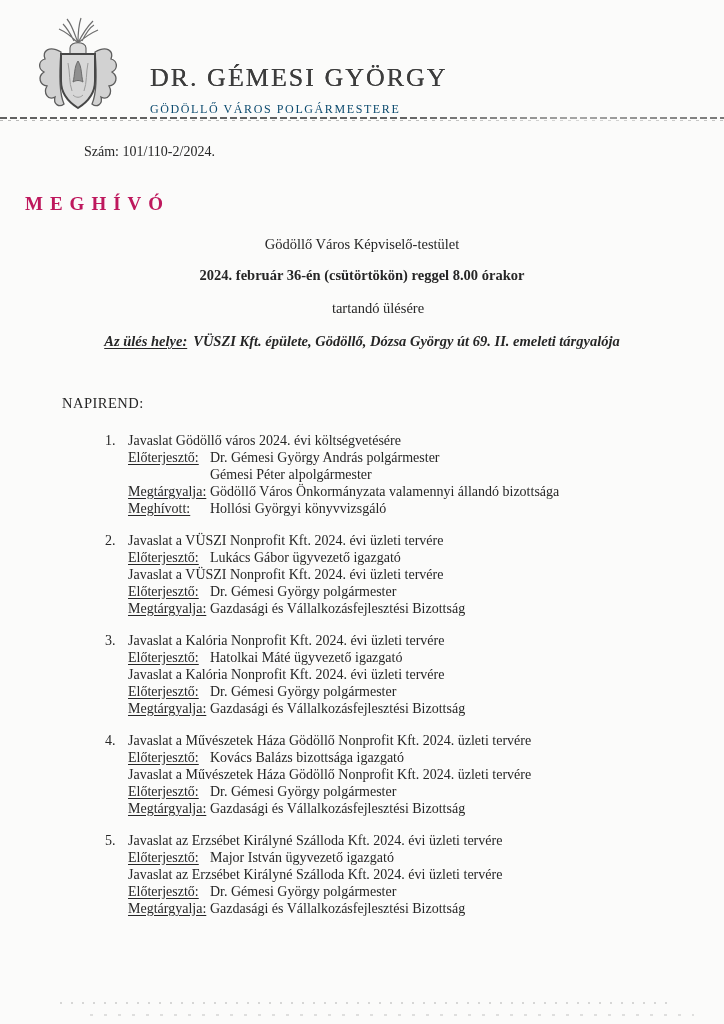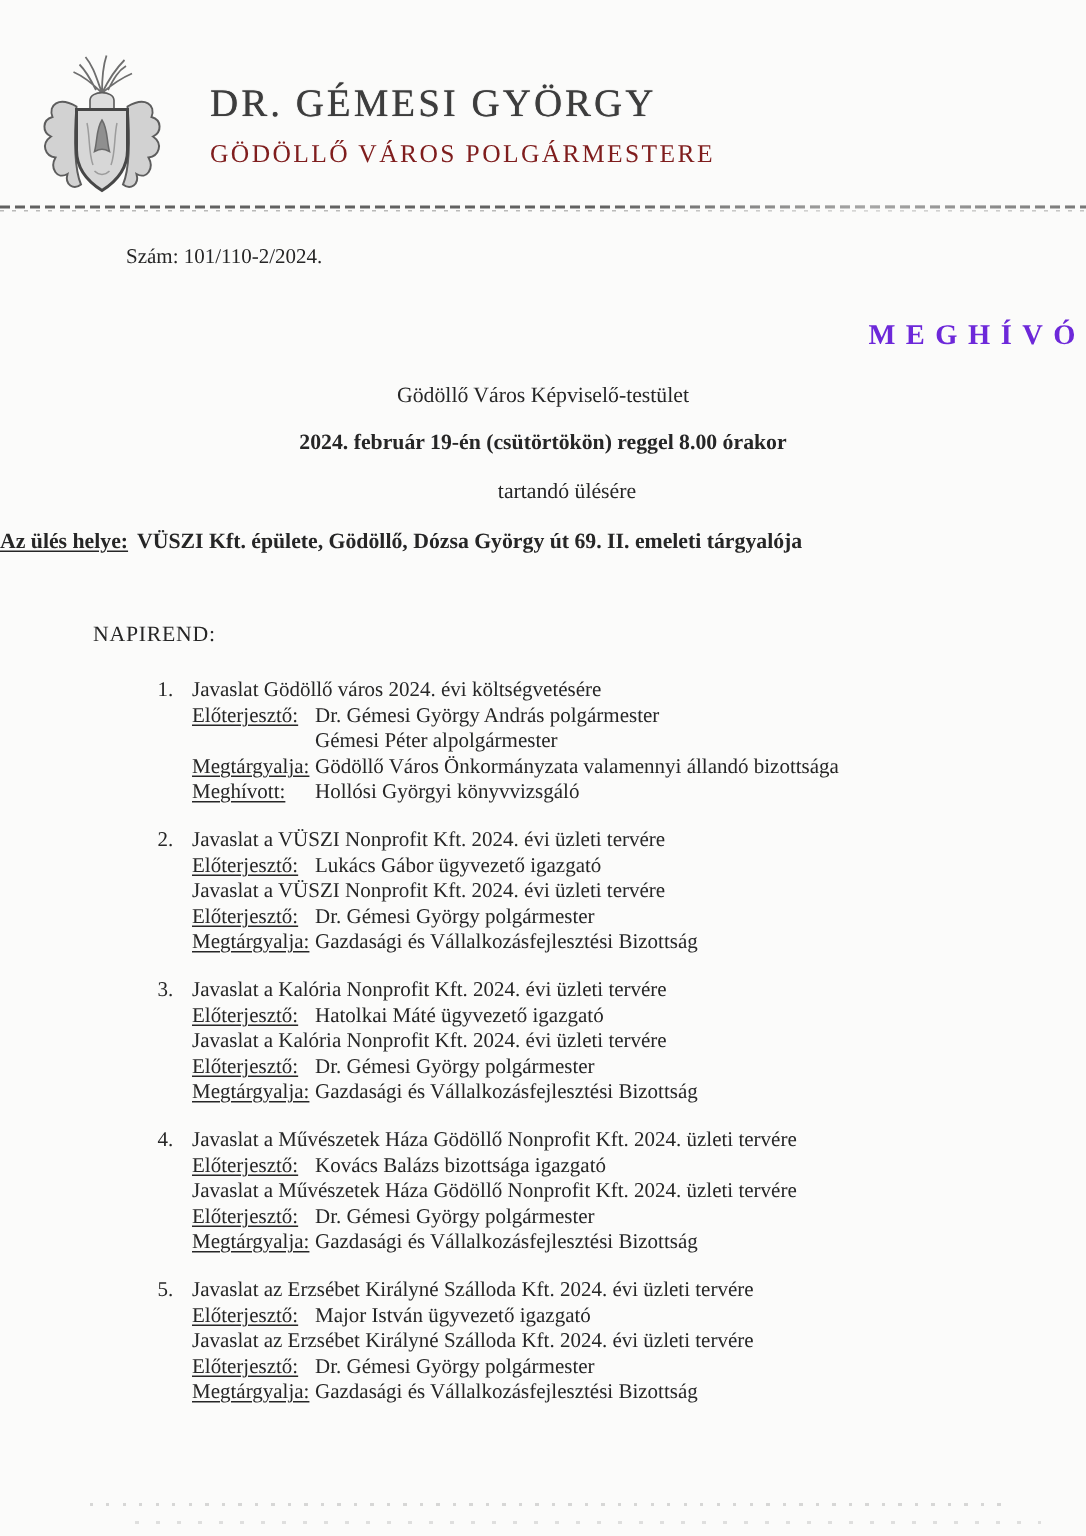--- a/index.html
+++ b/index.html
@@ -3,51 +3,51 @@
 <meta charset="utf-8">
 <style>
   html,body { margin:0; padding:0; background:#e8e8e8; }
   .page {
     position:relative; width:724px; height:1024px; margin:0 auto;
     background:#fbfbfa; overflow:hidden;
     font-family:"Liberation Serif","DejaVu Serif",serif;
     color:#262626;
   }
   
-  .letterhead { display:flex; align-items:flex-start; padding:16px 0 0 20px; height:101px;margin-top:20px; }
+  .letterhead { display:flex; align-items:flex-end; padding:16px 0 0 30px; height:101px; }
   .coa { width:96px; height:100px; flex:0 0 auto; }
   .head-text { margin:18px 0 0 24px; }
   .h-name {
     font-size:26px; letter-spacing:2px; color:#3d3d3d;
     text-shadow:0 0 0.5px #3d3d3d;
   }
   .h-title {
-    margin-top:9px; font-size:17px; letter-spacing:1.6px; color:#7f1d1d;
+    margin-top:9px; font-size:12px; letter-spacing:1.6px; color:#0c4a6e;
   }
   
   .separator {
     position:relative; height:4px; margin:0; width:100%;
     background:
       linear-gradient(90deg, rgba(251,251,250,0) 55%, rgba(251,251,250,.45) 80%, rgba(251,251,250,.15) 100%),
       repeating-linear-gradient(90deg, rgba(70,70,70,.85) 0 7px, rgba(70,70,70,0) 7px 10px),
       repeating-linear-gradient(90deg, rgba(120,120,120,.5) 0 3px, rgba(120,120,120,0) 3px 8px);
     background-size:100% 100%, 100% 2px, 100% 1px;
     background-position:0 0, 0 0, 0 3px;
     background-repeat:no-repeat, repeat-x, repeat-x;
   }
   
   .ref { margin:23px 0 0 84px; font-size:14px; }
   .doc-title {
-    margin-top:33px; text-align:right; font-size:19px; font-weight:bold;
-    letter-spacing:7px; padding-left:7px; color:#6d28d9;
+    margin-top:33px; text-align:left; font-size:19px; font-weight:bold;
+    letter-spacing:7px; padding-left:25px; color:#be185d;
   }
   .doc-sub { margin-top:21px; text-align:center; font-size:14.5px; }
   .doc-date { margin-top:14px; text-align:center; font-size:14.5px; font-weight:bold; }
   .doc-purpose { margin-top:16px; text-align:center; font-size:14.5px;padding-left:32px; }
-  .doc-loc { margin-top:16px; text-align:left; font-size:14.5px; font-weight:bold; }
+  .doc-loc { margin-top:16px; text-align:center; font-size:14.5px; font-weight:bold;font-style:italic; }
   .loc-label { text-decoration:underline; text-underline-offset:2px; margin-right:6px; }
   .agenda-heading { margin:45px 0 0 62px; font-size:14.5px; letter-spacing:.5px; }
   
   .agenda { margin:20px 40px 0 105px; }
   .agenda-item { position:relative; padding-left:23px; margin-bottom:15px; font-size:14px; line-height:17px; }
   .num { position:absolute; left:0; top:0; }
   .line { white-space:nowrap; }
   .line.indent { margin-left:82px; }
   .lab { display:inline-block; min-width:82px; }
   .lab .u { text-decoration:underline; text-underline-offset:2px; }
@@ -88,21 +88,21 @@
   </div>
 
   <div class="separator"></div>
 
   <div class="ref">Szám: 101/110-2/2024.</div>
 
   <div class="doc-title">MEGHÍVÓ</div>
 
   <div class="doc-sub">Gödöllő Város Képviselő-testület</div>
 
-  <div class="doc-date">2024. február 19-én (csütörtökön) reggel 8.00 órakor</div>
+  <div class="doc-date">2024. február 36-én (csütörtökön) reggel 8.00 órakor</div>
 
   <div class="doc-purpose">tartandó ülésére</div>
 
   <div class="doc-loc">
     <span class="loc-label">Az ülés helye:</span><span class="loc-text">VÜSZI Kft. épülete, Gödöllő, Dózsa György út 69. II. emeleti tárgyalója</span>
   </div>
 
   <div class="agenda-heading">NAPIREND:</div>
 
   <div class="agenda">

